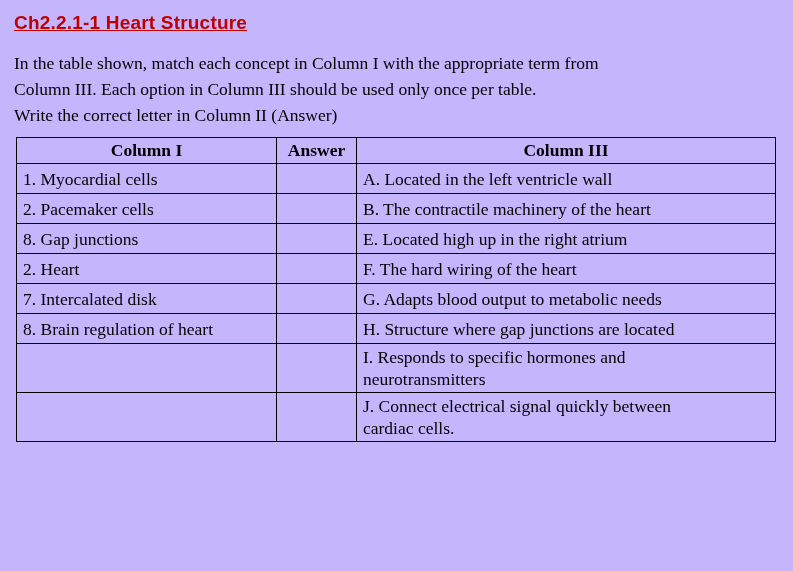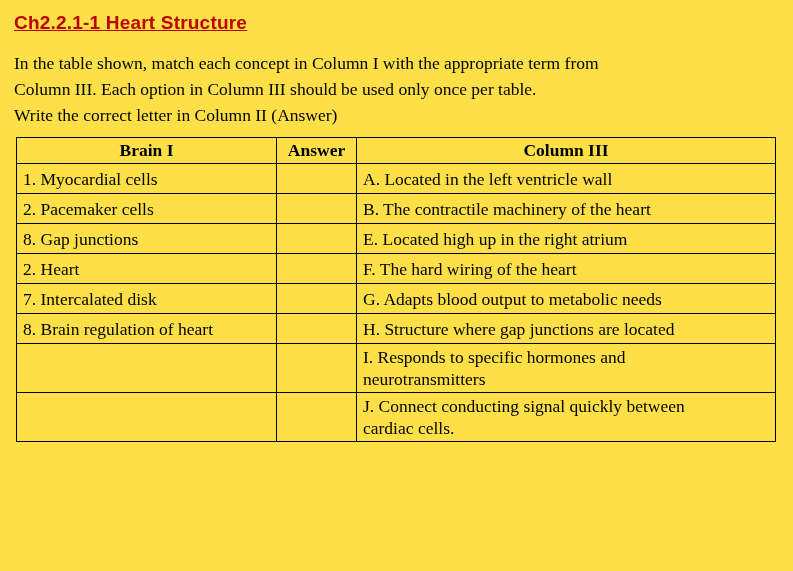--- a/index.html
+++ b/index.html
@@ -4,21 +4,21 @@
 <style>
   html, body {
     margin: 0;
     padding: 0;
     background: #ffffff;
   }
   .page {
     position: relative;
     width: 793px;
     height: 571px;
-    background: #fde047;
+    background: #c4b5fd;
     box-sizing: border-box;
     padding: 10px 16px 0 14px;
     font-family: "Liberation Serif", serif;
     color: #000000;
     overflow: hidden;
   }
   .doc-title {
     font-family: "Liberation Sans", sans-serif;
     font-size: 19px;
     font-weight: bold;
@@ -76,21 +76,21 @@
 Write the correct letter in Column II (Answer)</p>
 
   <table class="match-table">
     <colgroup>
       <col class="col-concept">
       <col class="col-answer">
       <col class="col-term">
     </colgroup>
     <thead>
       <tr>
-        <th>Brain I</th>
+        <th>Column I</th>
         <th>Answer</th>
         <th>Column III</th>
       </tr>
     </thead>
     <tbody>
       <tr>
         <td>1. Myocardial cells</td>
         <td></td>
         <td class="term-cell">A. Located in the left ventricle wall</td>
       </tr>
@@ -121,19 +121,19 @@
       </tr>
       <tr>
         <td></td>
         <td></td>
         <td class="term-cell">I. Responds to specific hormones and
 neurotransmitters</td>
       </tr>
       <tr>
         <td></td>
         <td></td>
-        <td class="term-cell">J. Connect conducting signal quickly between
+        <td class="term-cell">J. Connect electrical signal quickly between
 cardiac cells.</td>
       </tr>
     </tbody>
   </table>
 
 </div>
 
 </body></html>

